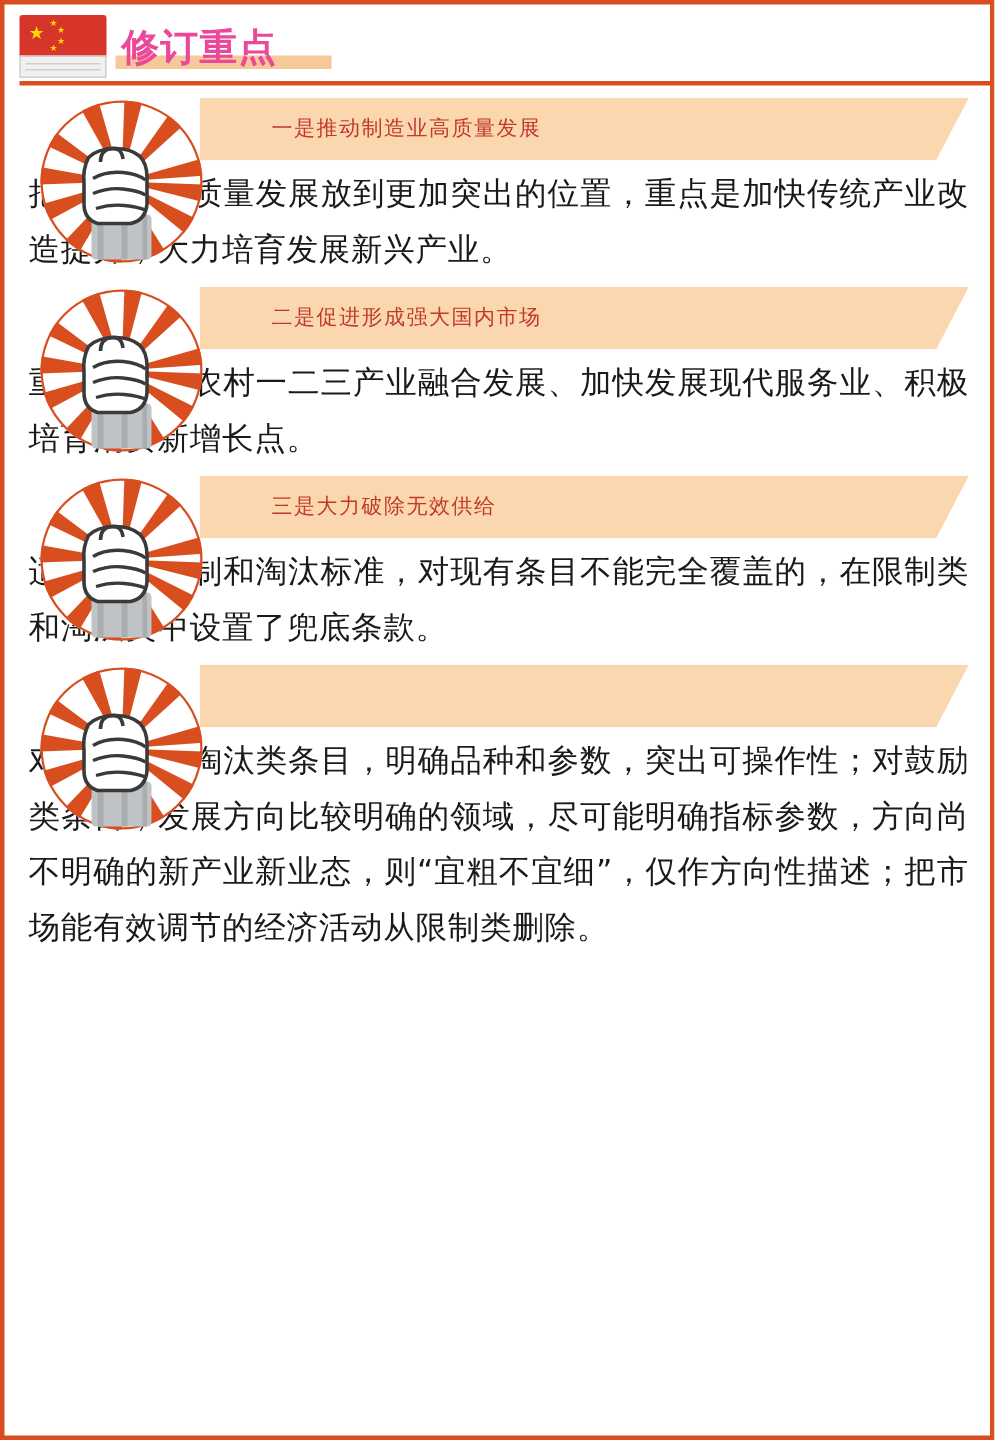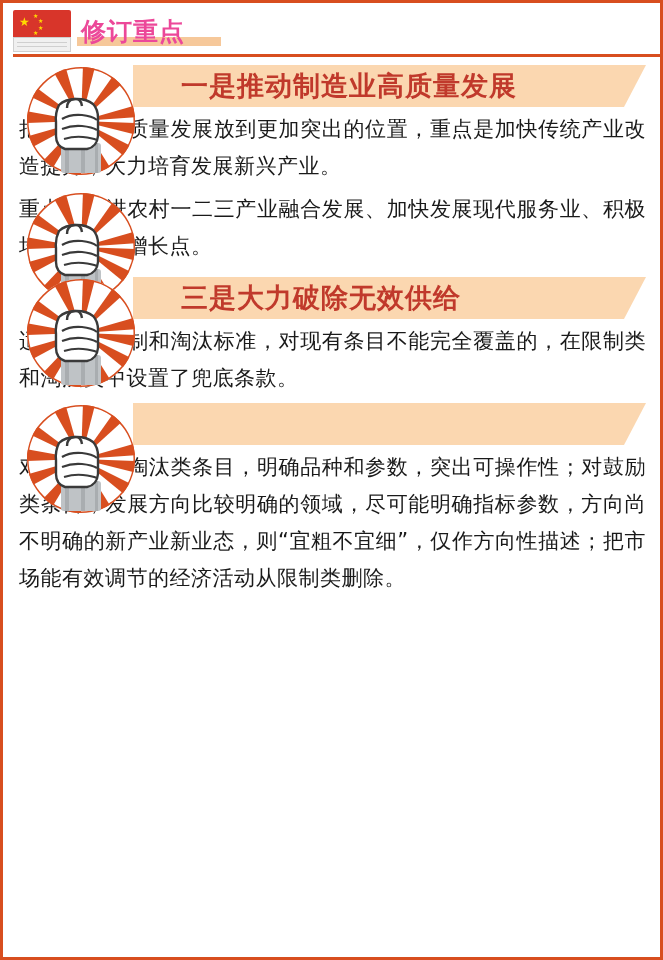--- a/index.html
+++ b/index.html
@@ -158,22 +158,22 @@
     top: 0;
     right: 0;
     height: 42px;
     background: #fbd7b0;
     clip-path: polygon(0 0, 100% 0, calc(100% - 22px) 100%, 0 100%);
   }
   .banner-text {
     position: relative;
     z-index: 2;
     font-family: "DejaVu Sans", "Liberation Sans", sans-serif;
-    font-size: 27px;
-    font-weight: bold;
+    font-size: 14px;
+    font-weight: normal;
     color: #c0392b;
     padding-left: 48px;
     letter-spacing: 1px;
   }
   .section-text {
     font-family: "DejaVu Sans", "Liberation Sans", sans-serif;
     font-size: 21px;
     line-height: 37px;
     color: #1a1a1a;
     margin-top: 4px;
@@ -296,20 +296,26 @@
             <rect x="56" y="78" width="4" height="30" fill="#a9adb0"></rect>
             <rect x="70" y="78" width="3" height="30" fill="#a9adb0"></rect>
             <path d="M34 40 q-4 8 -3 17 l0 14 q0 10 9 13 l22 0 q10 -2 11 -13 l0 -18 q0 -9 -5 -14 q-6 -5 -16 -5 q-12 0 -18 6 z" fill="#ffffff" stroke="#3a3a3a" stroke-width="2.4" stroke-linejoin="round"></path>
             <path d="M37 54 q8 -5 20 -4 q10 1 15 5" fill="none" stroke="#3a3a3a" stroke-width="2.2"></path>
             <path d="M37 64 q10 -4 20 -3 q10 1 15 4" fill="none" stroke="#3a3a3a" stroke-width="2.2"></path>
             <path d="M39 74 q10 -3 19 -2 q9 1 14 3" fill="none" stroke="#3a3a3a" stroke-width="2.2"></path>
             <path d="M42 43 q0 -8 7 -9 q7 -1 8 7" fill="none" stroke="#3a3a3a" stroke-width="2.4"></path>
           </g>
         </svg>
       </div>
+      <div class="section-body">
+        <div class="banner">
+          <div class="banner-bg"></div>
+          <div class="banner-text">二是促进形成强大国内市场</div>
+        </div>
+      </div>
       <div class="section-text">重点是促进农村一二三产业融合发展、加快发展现代服务业、积极培育消费新增长点。</div>
     </div>
 
     <div class="section">
       <div class="fist-badge">
         <svg width="112" height="112" viewBox="0 0 112 112" xmlns="http://www.w3.org/2000/svg">
           <defs>
               <clipPath id="c3">
                 <circle cx="56" cy="56" r="54"></circle>
               </clipPath>

